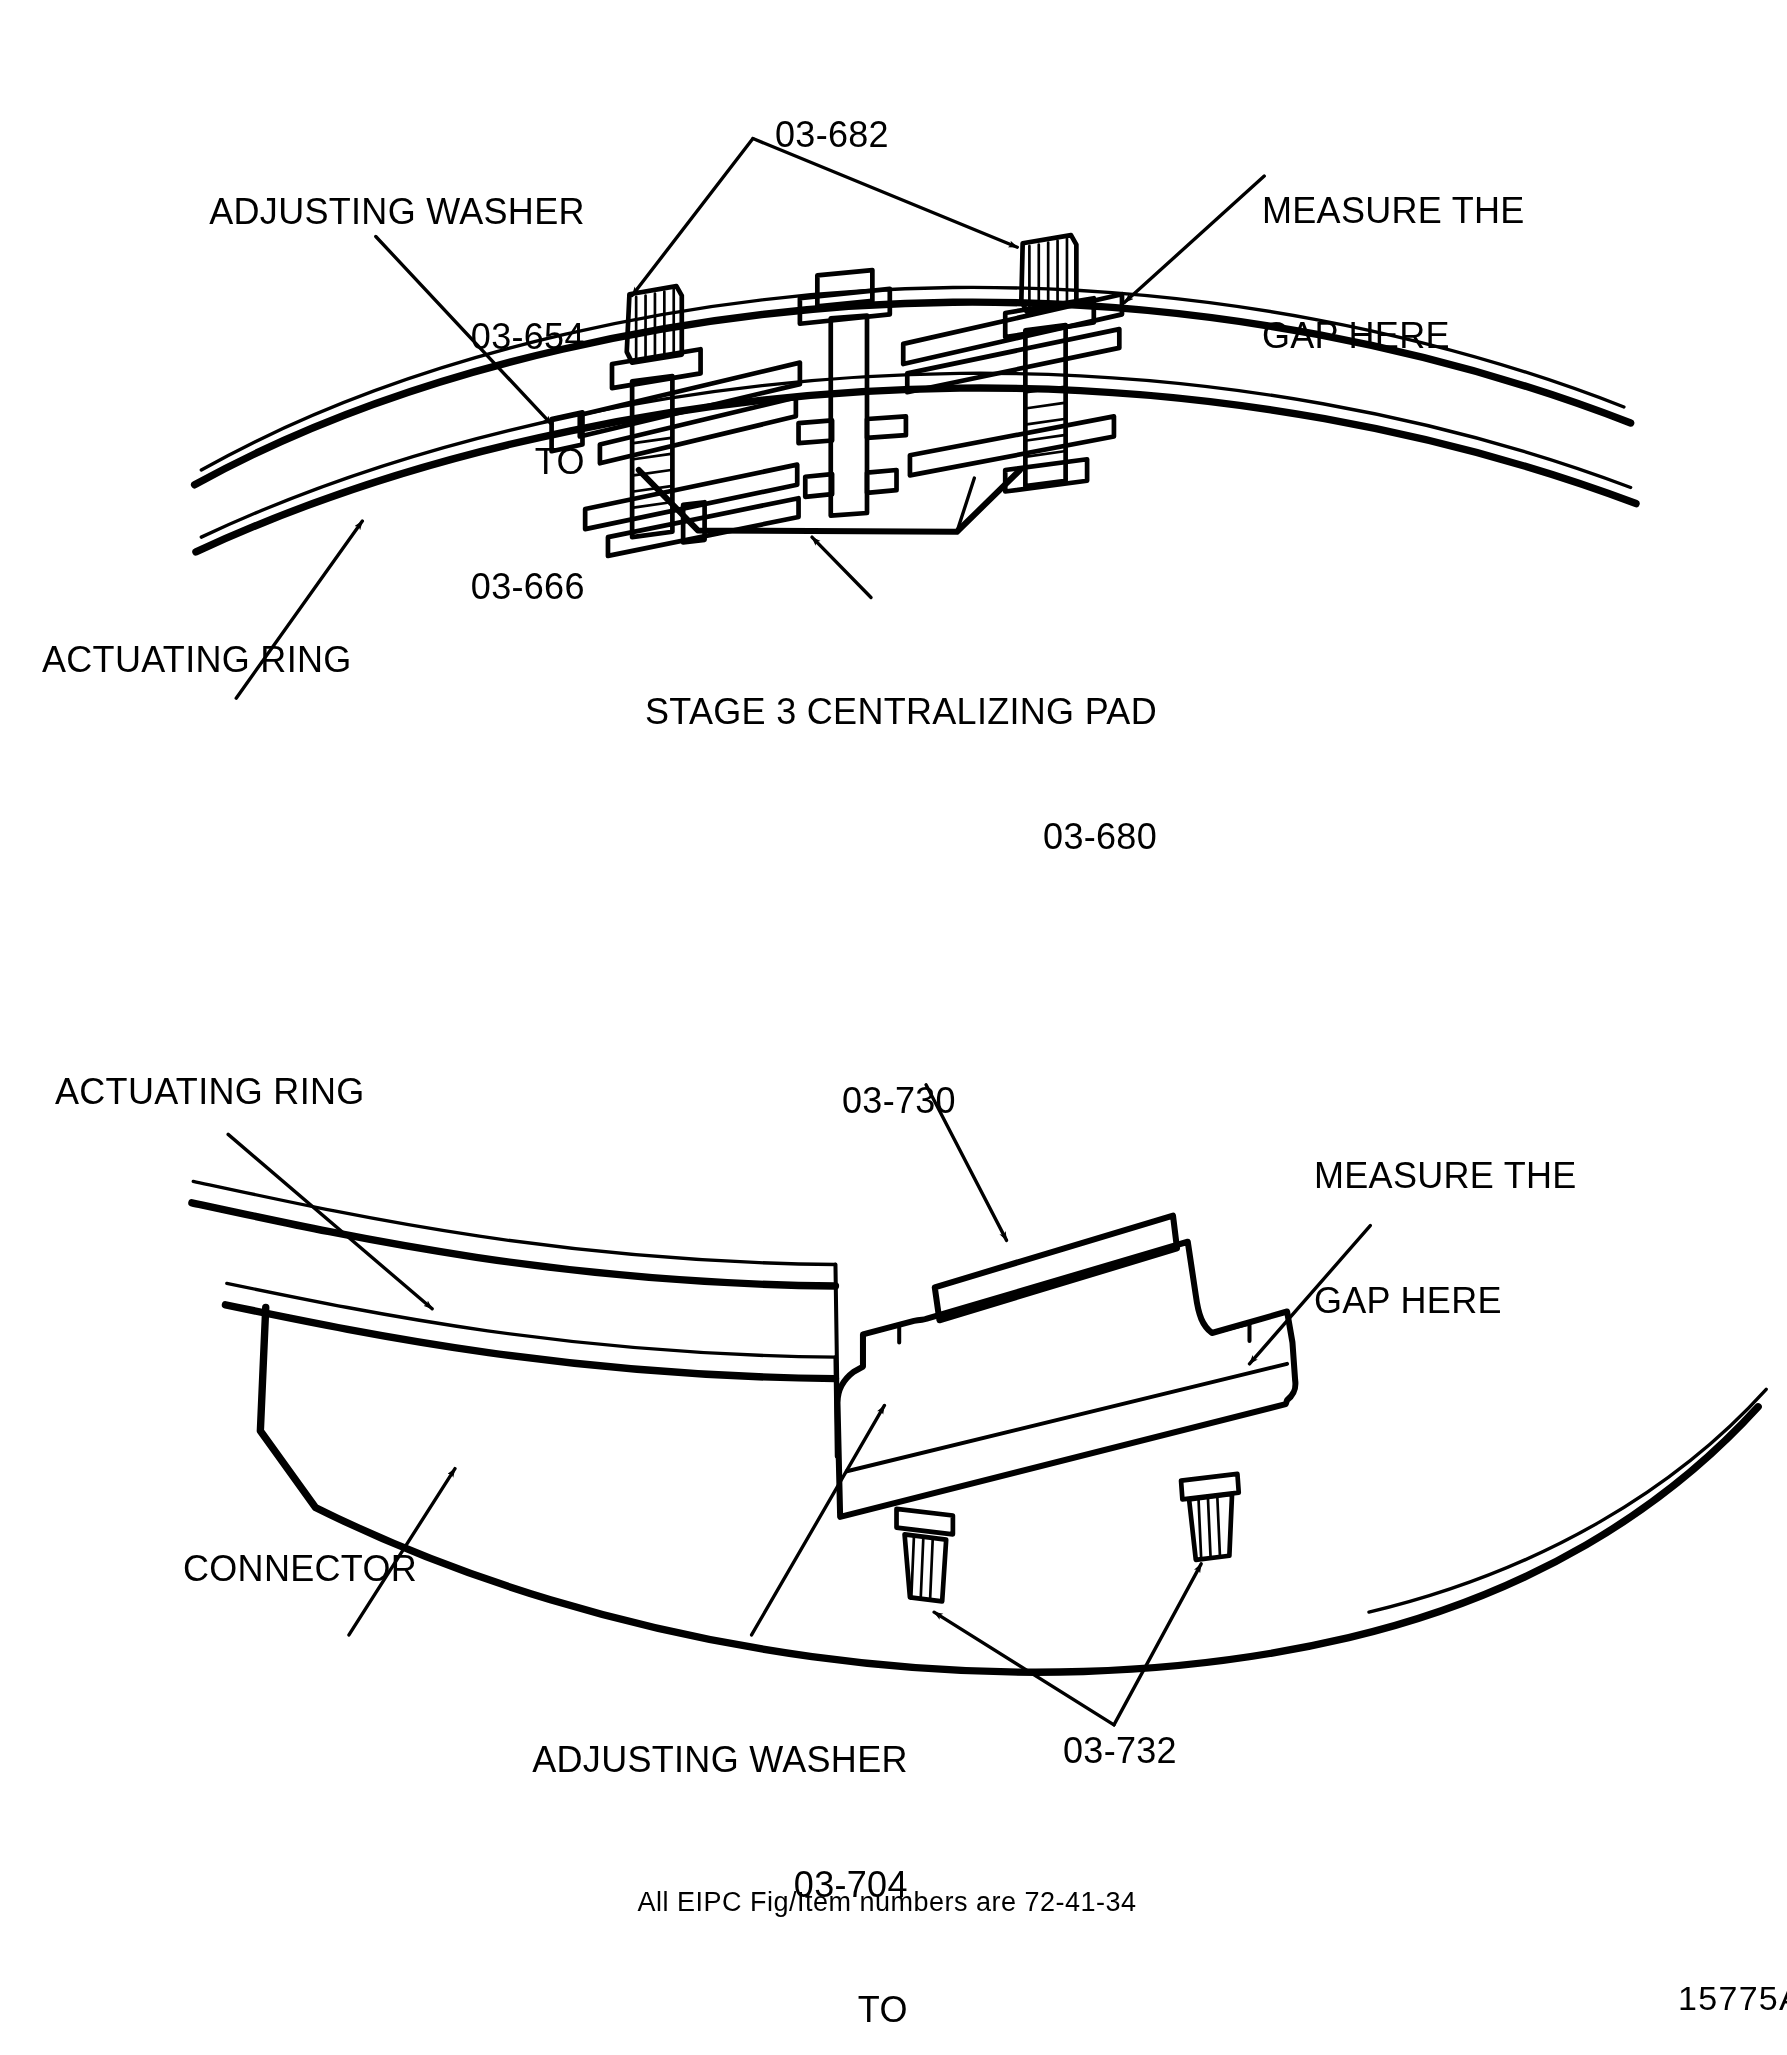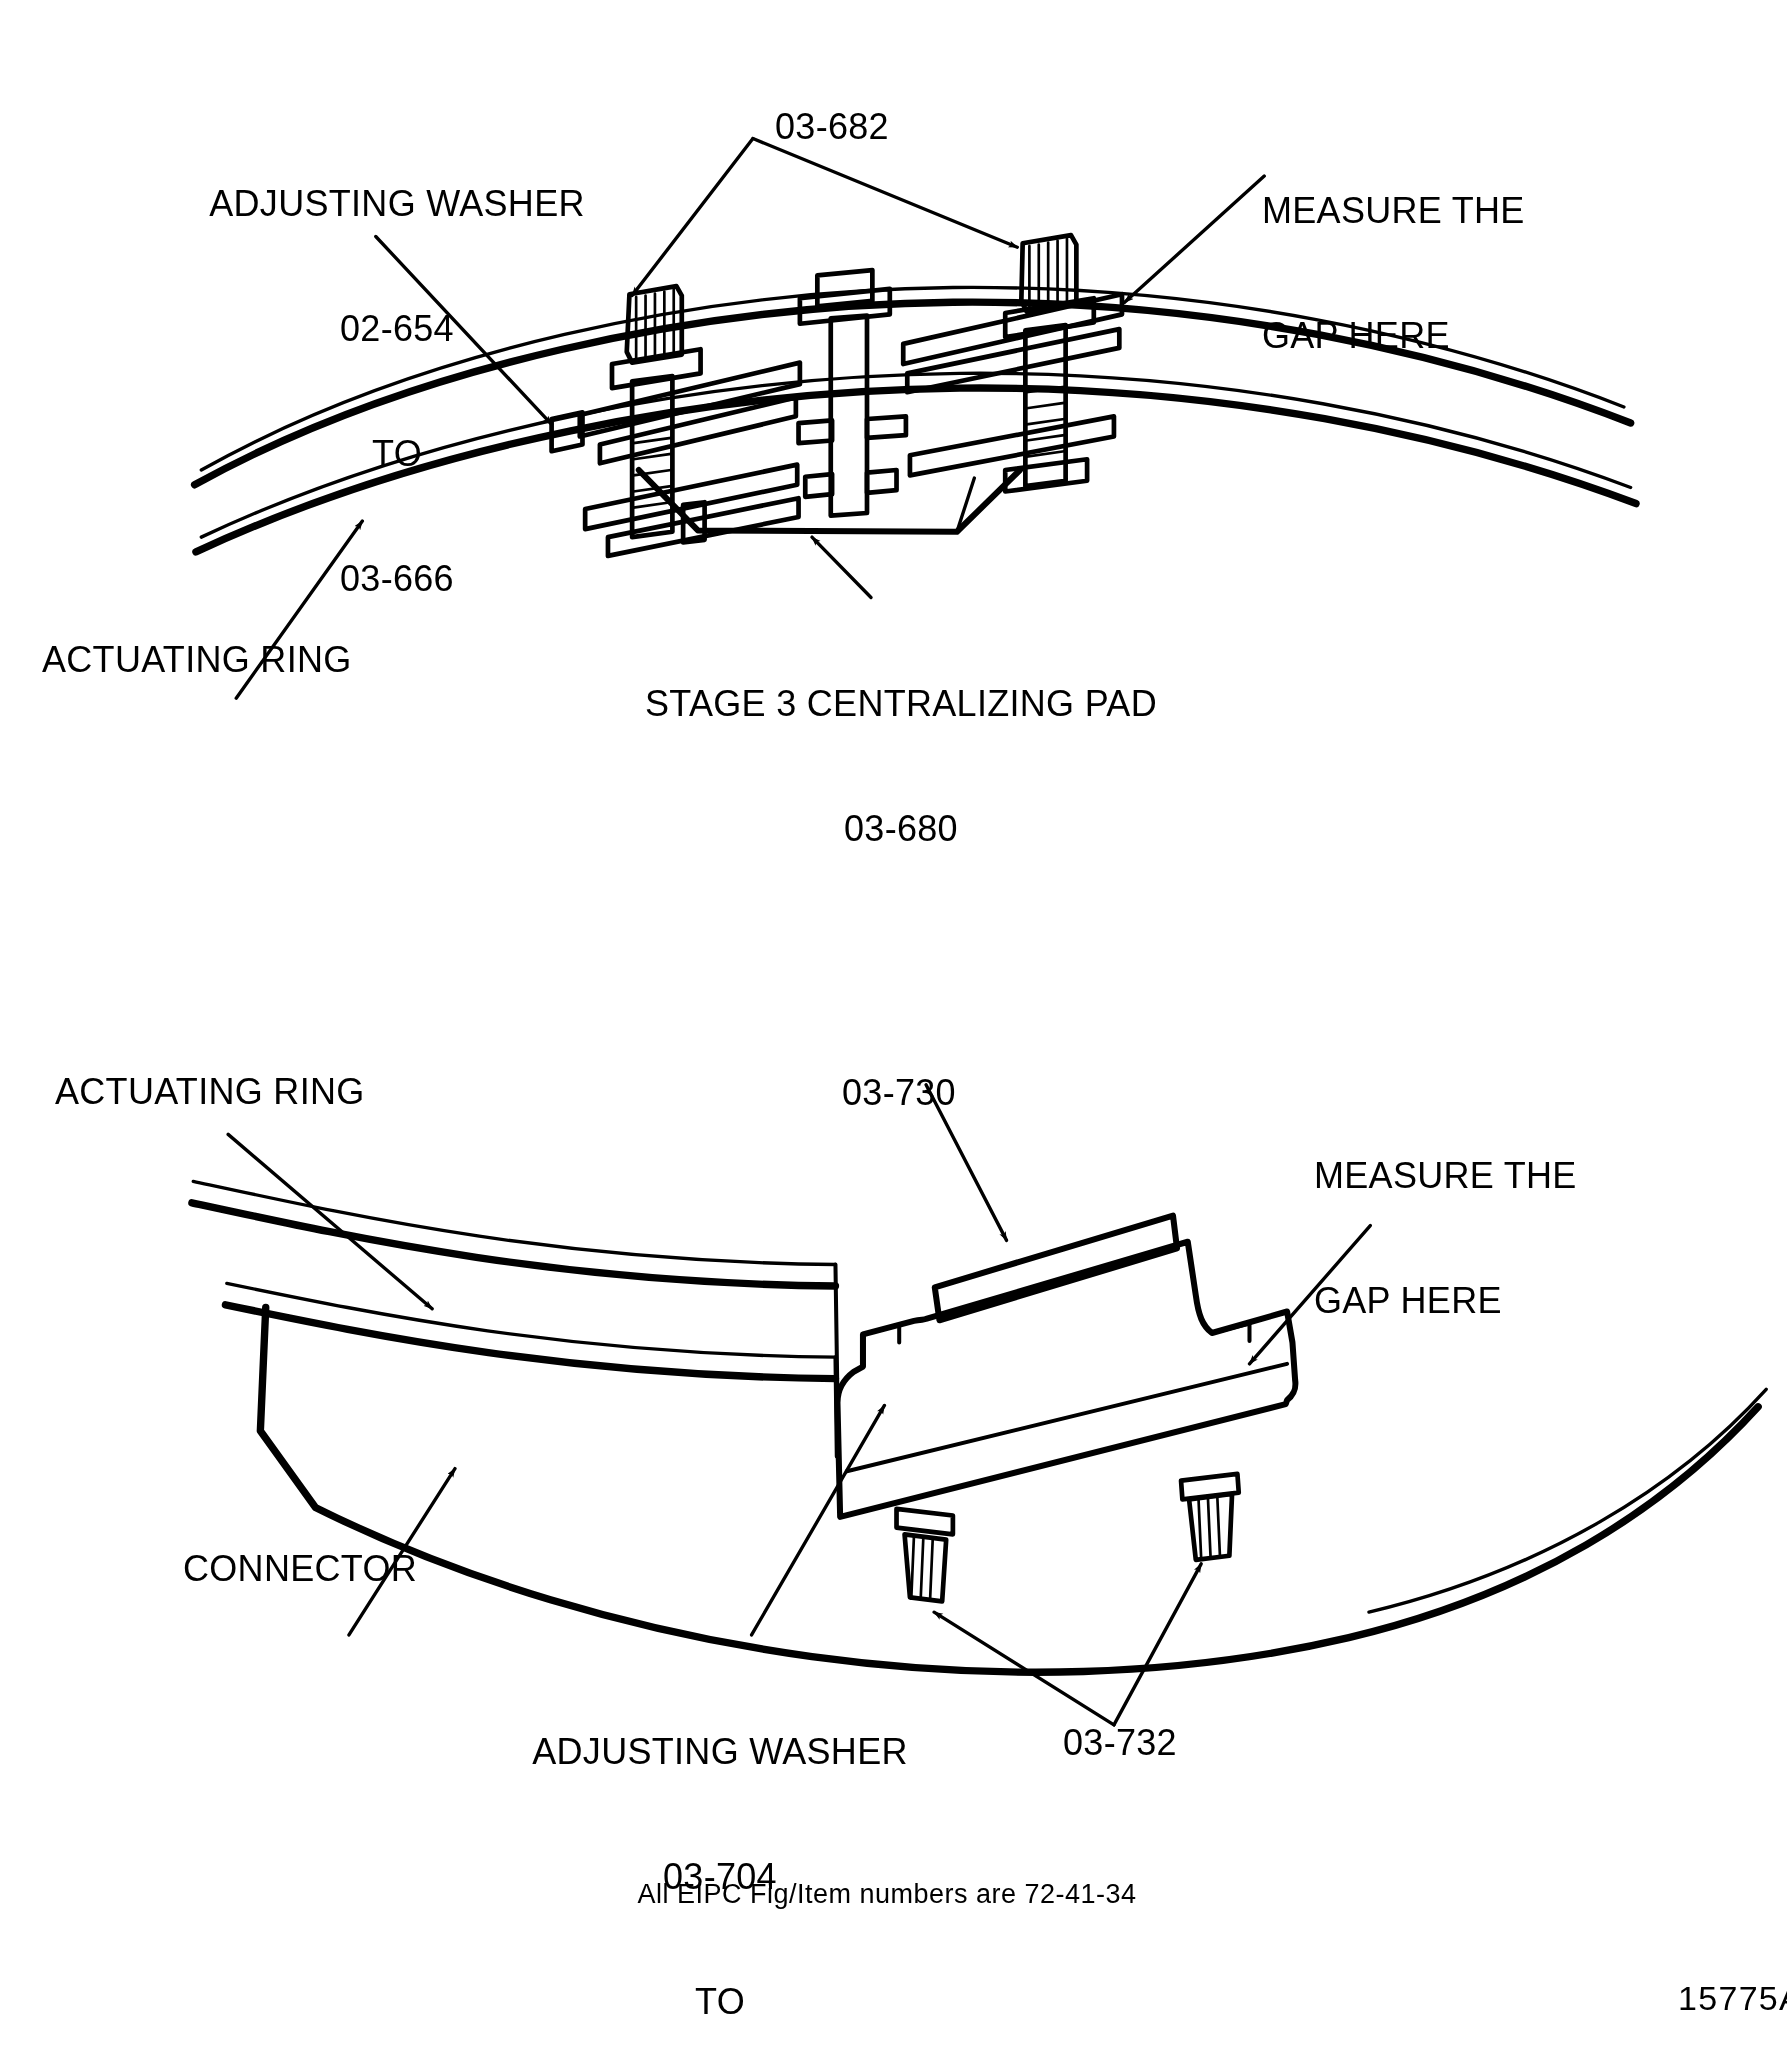--- a/index.html
+++ b/index.html
@@ -30,21 +30,21 @@
   }
   .lbl {
     position: absolute;
     white-space: pre;
     line-height: 1.16;
     letter-spacing: 0.3px;
     color: #000;
     font-family: "Liberation Sans", sans-serif;
     font-weight: 400;
   }
-  .lbl.ctr { text-align: center; transform: translateX(-50%); }
+  .lbl.ctr { text-align: right; transform: translateX(-50%); margin-top: 8px; }
   .lbl.lft { text-align: left; }
   .t-main   { font-size: 36px; }
   .t-num    { font-size: 36px; }
   .t-foot   { font-size: 27px; letter-spacing: 0.5px; }
   .t-dwg    { font-size: 34px; letter-spacing: 1.3px; }
 </style>
 </head>
 <body>
 
 <div id="sheet">
@@ -194,21 +194,21 @@
 
         <line x1="1660" y1="2570" x2="1392" y2="2402" marker-end="url(#arrowHead)"></line>
         <line x1="1660" y1="2570" x2="1790" y2="2330" marker-end="url(#arrowHead)"></line>
       </g>
 
     </g>
   </svg>
 
   <div class="lbl ctr t-main" style="left:397px; top:99px;">
     <div>ADJUSTING WASHER</div>
-    <div>02-654</div>
+    <div>03-654</div>
     <div>TO</div>
     <div>03-666</div>
   </div>
 
   <div class="lbl ctr t-num" style="left:832px; top:106px;">03-682</div>
 
   <div class="lbl lft t-main" style="left:1262px; top:106px;">
     <div>MEASURE THE</div>
     <div>GAP HERE</div>
   </div>

